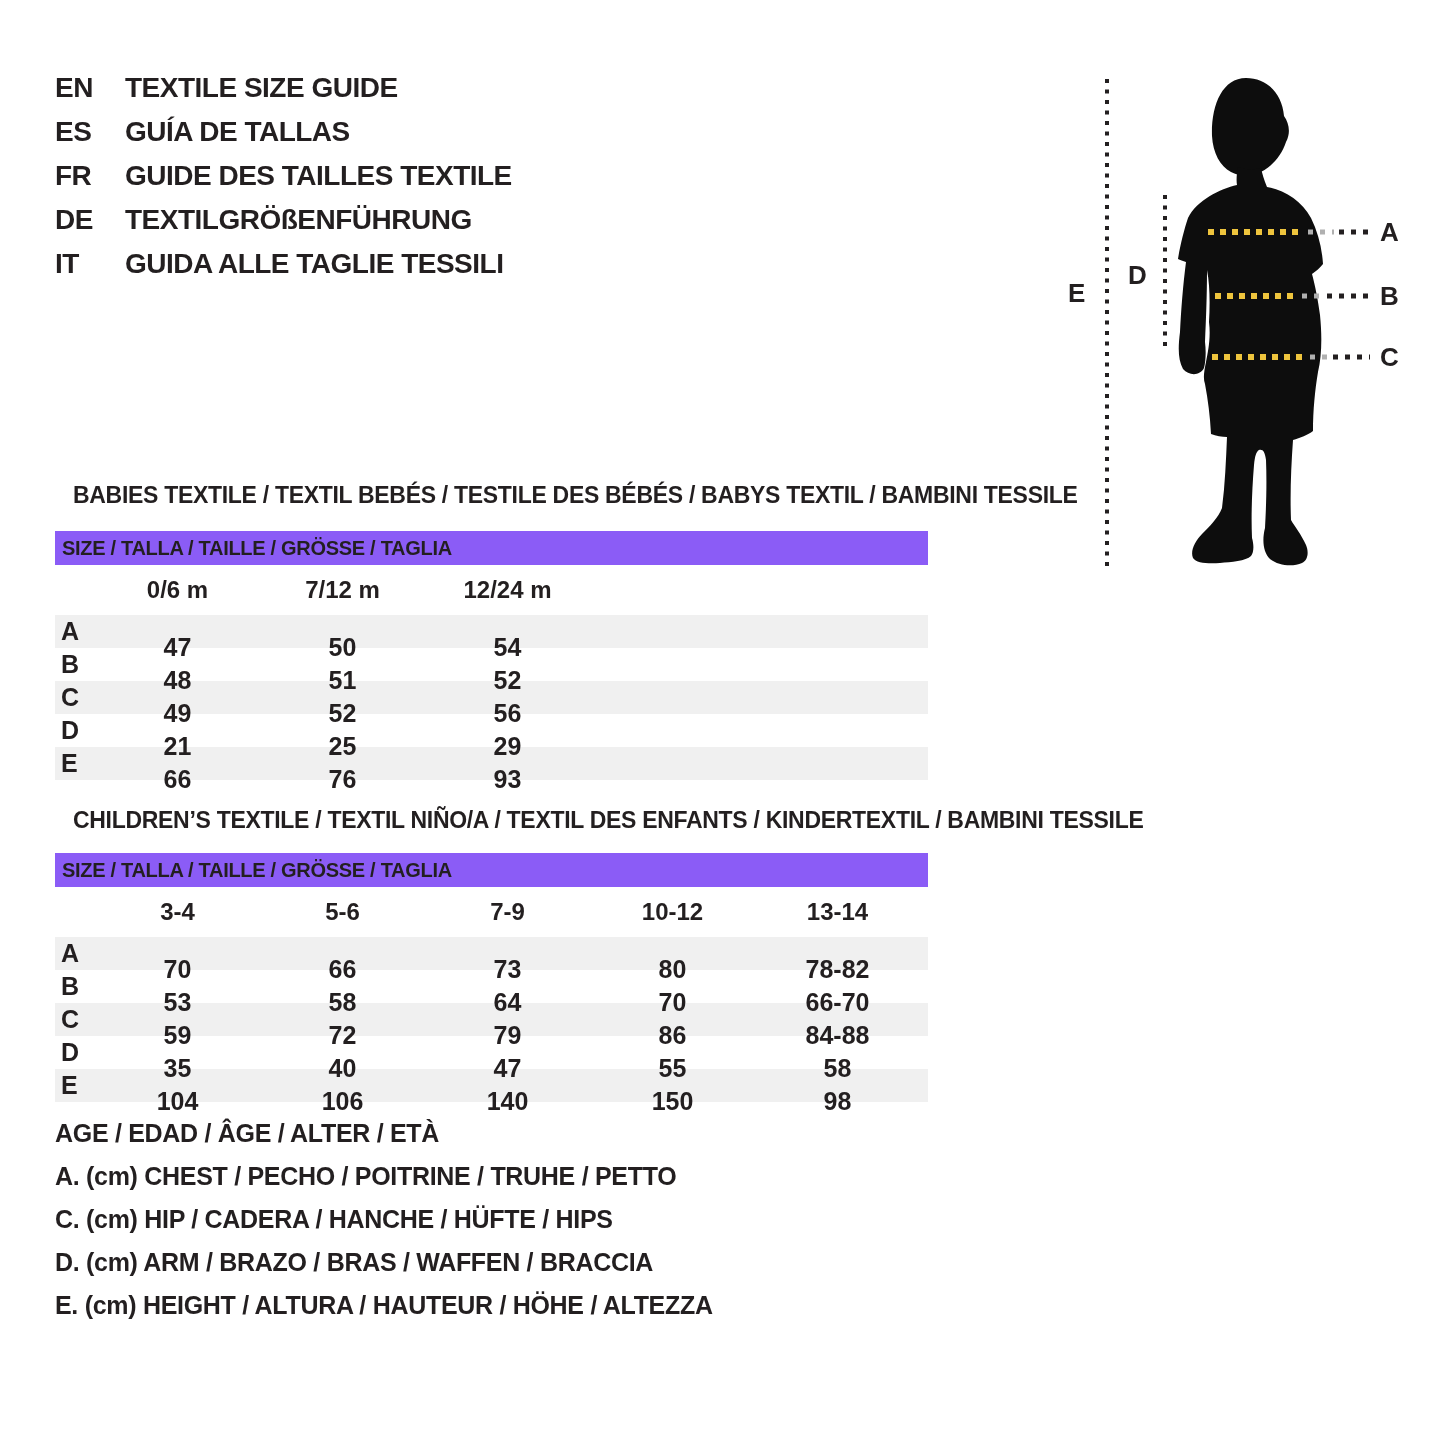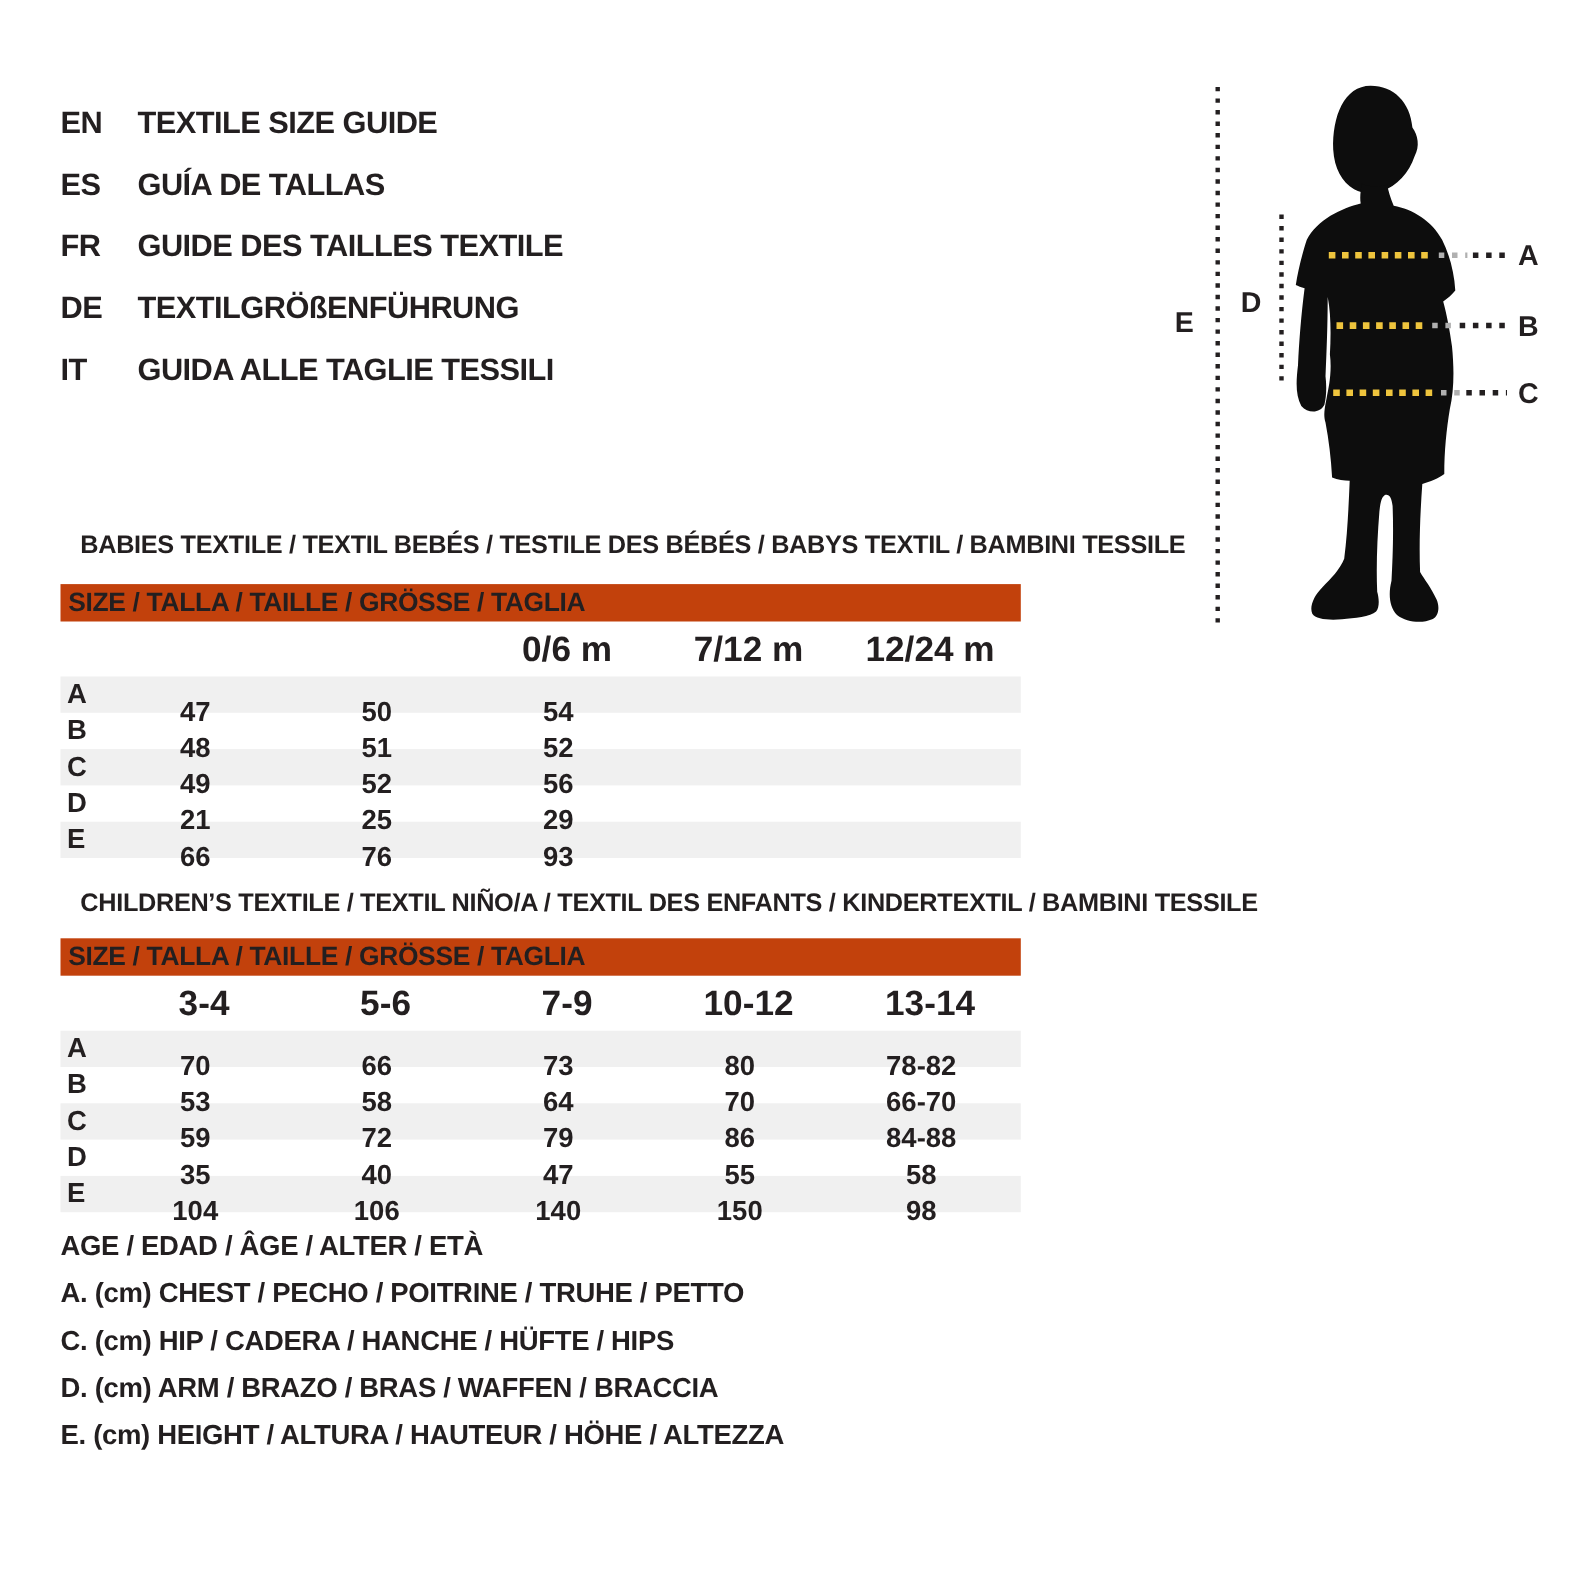--- a/index.html
+++ b/index.html
@@ -4,38 +4,38 @@
 <style>
   * { margin:0; padding:0; box-sizing:border-box; }
   html,body { background:#ffffff; }
   .page {
     position:relative; width:1445px; height:1445px; background:#ffffff;
     font-family:"Liberation Sans", sans-serif; color:#231f20; overflow:hidden;
   }
 
   
   .langs { position:absolute; left:55px; top:72px; }
-  .lang-row { display:flex; height:44px; align-items:flex-end;
-              font-size:28px; font-weight:bold; letter-spacing:-0.5px; white-space:nowrap;margin-top:12px; }
+  .lang-row { display:flex; height:44px; align-items:flex-start;
+              font-size:28px; font-weight:bold; letter-spacing:-0.5px; white-space:nowrap; }
   .lang-code { width:70px; flex:0 0 70px; }
 
   
   .section-title { position:absolute; left:55px; font-size:23px; font-weight:bold;
                    letter-spacing:-0.3px; white-space:nowrap;margin-left:18px; }
   .title-babies   { top:482px; }
   .title-children { top:807px; }
 
   
   .size-table { position:absolute; left:55px; width:873px; }
   .table-babies   { top:531px; }
   .table-children { top:853px; }
-  .size-bar { height:34px; background:#c2410c; font-size:24px; font-weight:bold;
+  .size-bar { height:34px; background:#8b5cf6; font-size:20px; font-weight:bold;
               line-height:34px; padding-left:7px; letter-spacing:-0.3px; }
   .col-row { display:flex; height:50px; align-items:center;
-             font-size:32px; font-weight:bold;justify-content:flex-end; }
+             font-size:24px; font-weight:bold; }
   .row-label-spacer { flex:0 0 40px; }
   .col-cell { flex:0 0 165px; text-align:center; }
   .data-row { display:flex; height:33px; align-items:center; font-size:25px; }
   .data-row.striped { background:#f0f0f0; }
   .row-label { flex:0 0 40px; padding-left:6px; font-weight:bold; }
   .data-cell { flex:0 0 165px; text-align:center; font-weight:bold;margin-top:32px; }
 
   
   .legend { position:absolute; left:55px; top:1112px; }
   .legend-row { height:43px; display:flex; align-items:center; font-size:25px;

